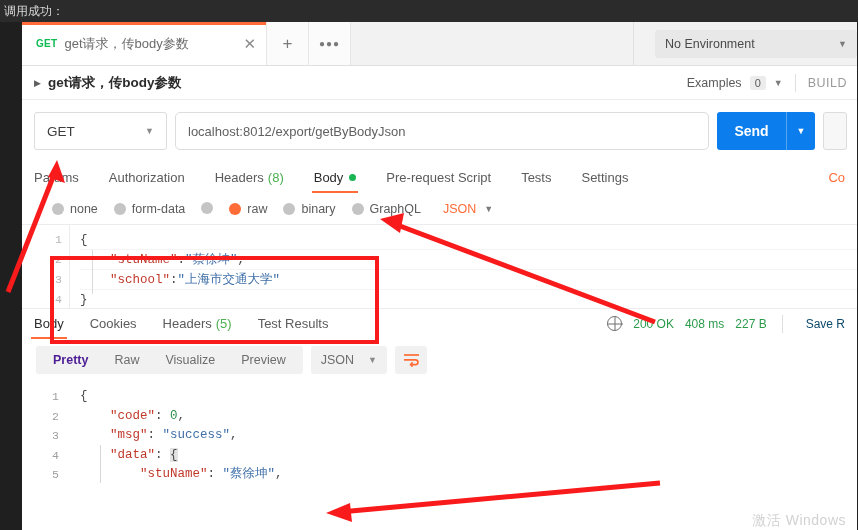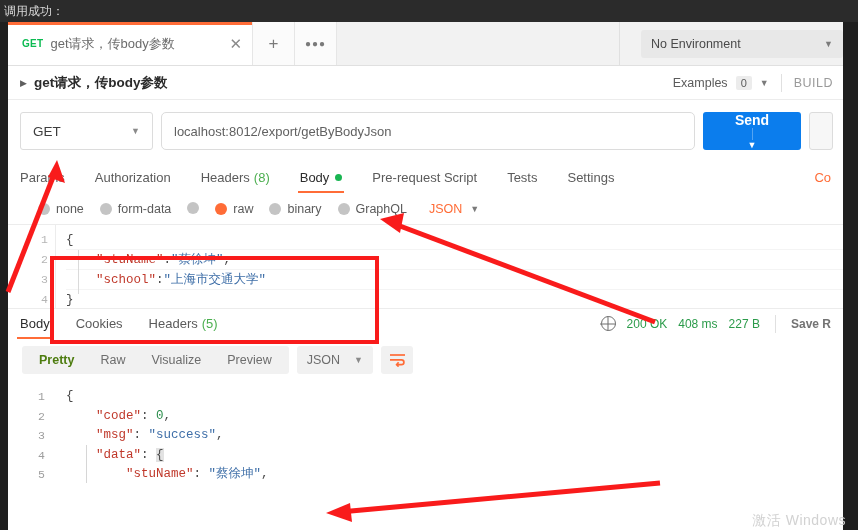--- a/index.html
+++ b/index.html
@@ -21,21 +21,21 @@
     position: absolute; left: 0; top: 22px; width: 14px; height: 508px;
     background: #1f1f1f;
   }
   .dark-right {
     position: absolute; left: 849px; top: 22px; width: 9px; height: 508px;
     background: #1f1f1f;
   }
 
   
   .app {
-    position: absolute; left: 8px; top: 22px;
+    position: absolute; left: 22px; top: 22px;
     width: 835px; height: 508px;
     background: #ffffff;
     overflow: hidden;
   }
 
   
   .tabstrip {
     position: relative; height: 44px; background: #f2f2f2;
     border-bottom: 1px solid #e0e0e0;
     display: flex; align-items: stretch;
@@ -91,21 +91,21 @@
     background: #fff;
   }
   .method-box .caret { margin-left: auto; color: #8a8a8a; font-size: 9px; }
   .url-box {
     flex: 1; height: 38px; border: 1px solid #dcdcdc; border-radius: 5px;
     display: flex; align-items: center; padding: 0 12px; color: #616161; font-size: 13px;
     background: #fff; min-width: 0;
   }
   .send-btn {
     height: 38px; width: 98px; background: #0b7ded; border-radius: 3px;
-    display: flex; align-items: center; color: #fff; font-weight: bold; font-size: 14px; flex-direction: column;
+    display: flex; align-items: center; color: #fff; font-weight: bold; font-size: 14px;
   }
   .send-btn .lbl { flex: 1; text-align: center; }
   .send-btn .sep { width: 1px; height: 38px; background: rgba(255,255,255,.3); }
   .send-btn .caret { width: 28px; text-align: center; font-size: 9px; }
   .save-box {
     height: 38px; width: 24px; border: 1px solid #dcdcdc; border-radius: 3px; background: #f7f7f7;
   }
 
   
   .subtabs {
@@ -174,30 +174,30 @@
   }
   .globe-icon::before {
     content: ""; position: absolute; left: 50%; top: -1.4px; bottom: -1.4px; width: 0;
     border-left: 1.4px solid #6f6f6f; transform: translateX(-50%);
   }
   .globe-icon::after {
     content: ""; position: absolute; top: 50%; left: -1.4px; right: -1.4px; height: 0;
     border-top: 1.4px solid #6f6f6f; transform: translateY(-50%);
   }
   .st-green { color: #2b9b4a; }
-  .save-resp { color: #737373; font-weight: bold; white-space: nowrap; }
+  .save-resp { color: #0c4a6e; font-weight: normal; white-space: nowrap; margin-left: 8px; }
 
   
   .resp-toolbar { display: flex; align-items: center; gap: 8px; padding: 8px 12px 7px 14px; }
   .seg {
     background: #f1f1f1; border-radius: 3px; height: 28px; display: flex; align-items: center;
     padding: 0 4px;
   }
   .seg span { padding: 0 13px; font-size: 12.5px; color: #6d6d6d; line-height: 28px; }
-  .seg span.active { color: #4d7c0f; font-weight: bold; }
+  .seg span.active { color: #4c1d95; font-weight: bold; }
   .fmt-sel {
     background: #f1f1f1; border-radius: 3px; height: 28px; display: flex; align-items: center;
     padding: 0 10px; gap: 14px; font-size: 12.5px; color: #6d6d6d;
   }
   .fmt-sel .caret { color: #8a8a8a; font-size: 9px; }
   .wrap-btn {
     background: #f1f1f1; border-radius: 3px; height: 28px; width: 32px;
     display: flex; align-items: center; justify-content: center;
   }
 
@@ -360,20 +360,23 @@
     <div class="resp-tabsrow">
       <div class="resp-tab active">
         <span>Body</span>
       </div>
       <div class="resp-tab">
         <span>Cookies</span>
       </div>
       <div class="resp-tab">
         <span>Headers</span>
         <span class="cnt-green">(5)</span>
+      </div>
+      <div class="resp-tab">
+        <span>Test Results</span>
       </div>
       <div class="resp-status">
         <span class="globe-icon"></span>
         <span class="st-green">200 OK</span>
         <span class="st-green">408 ms</span>
         <span class="st-green">227 B</span>
         <span class="vdiv"></span>
         <span class="save-resp">Save R</span>
       </div>
     </div>

